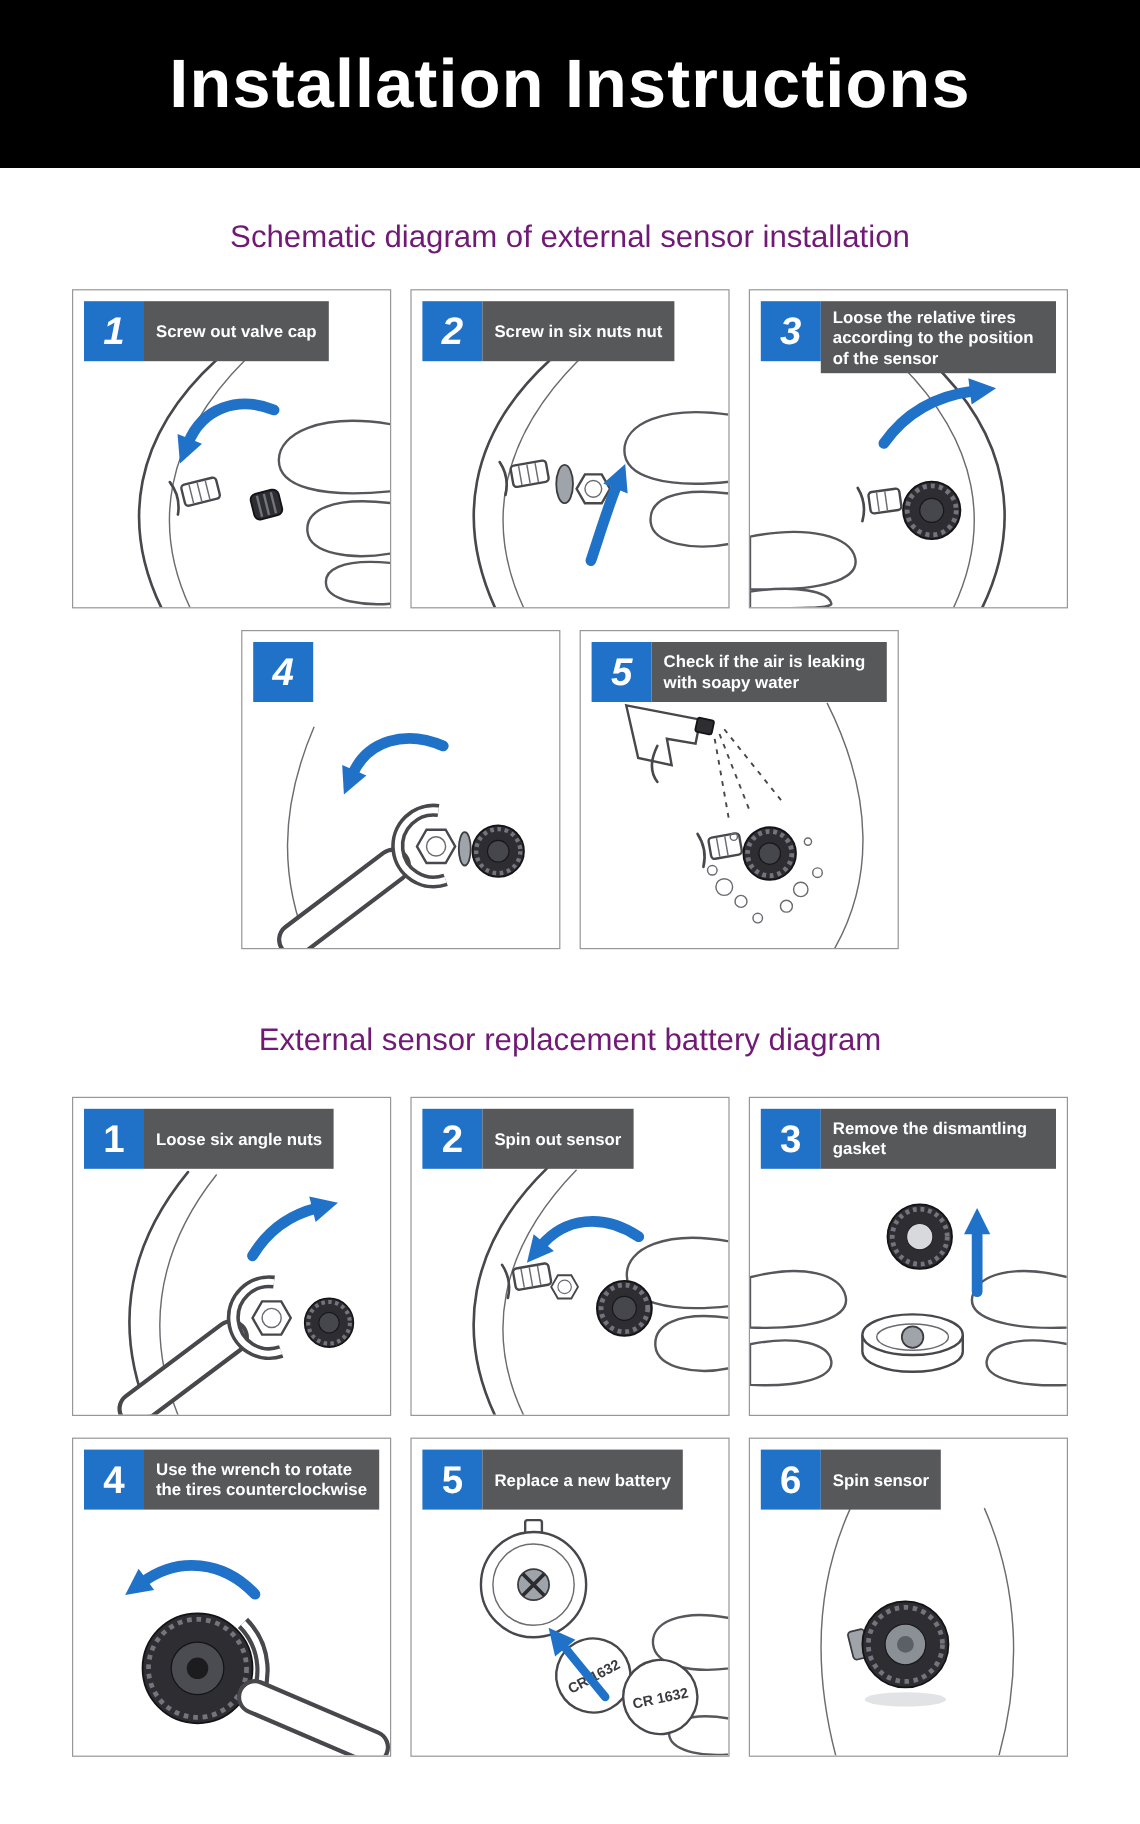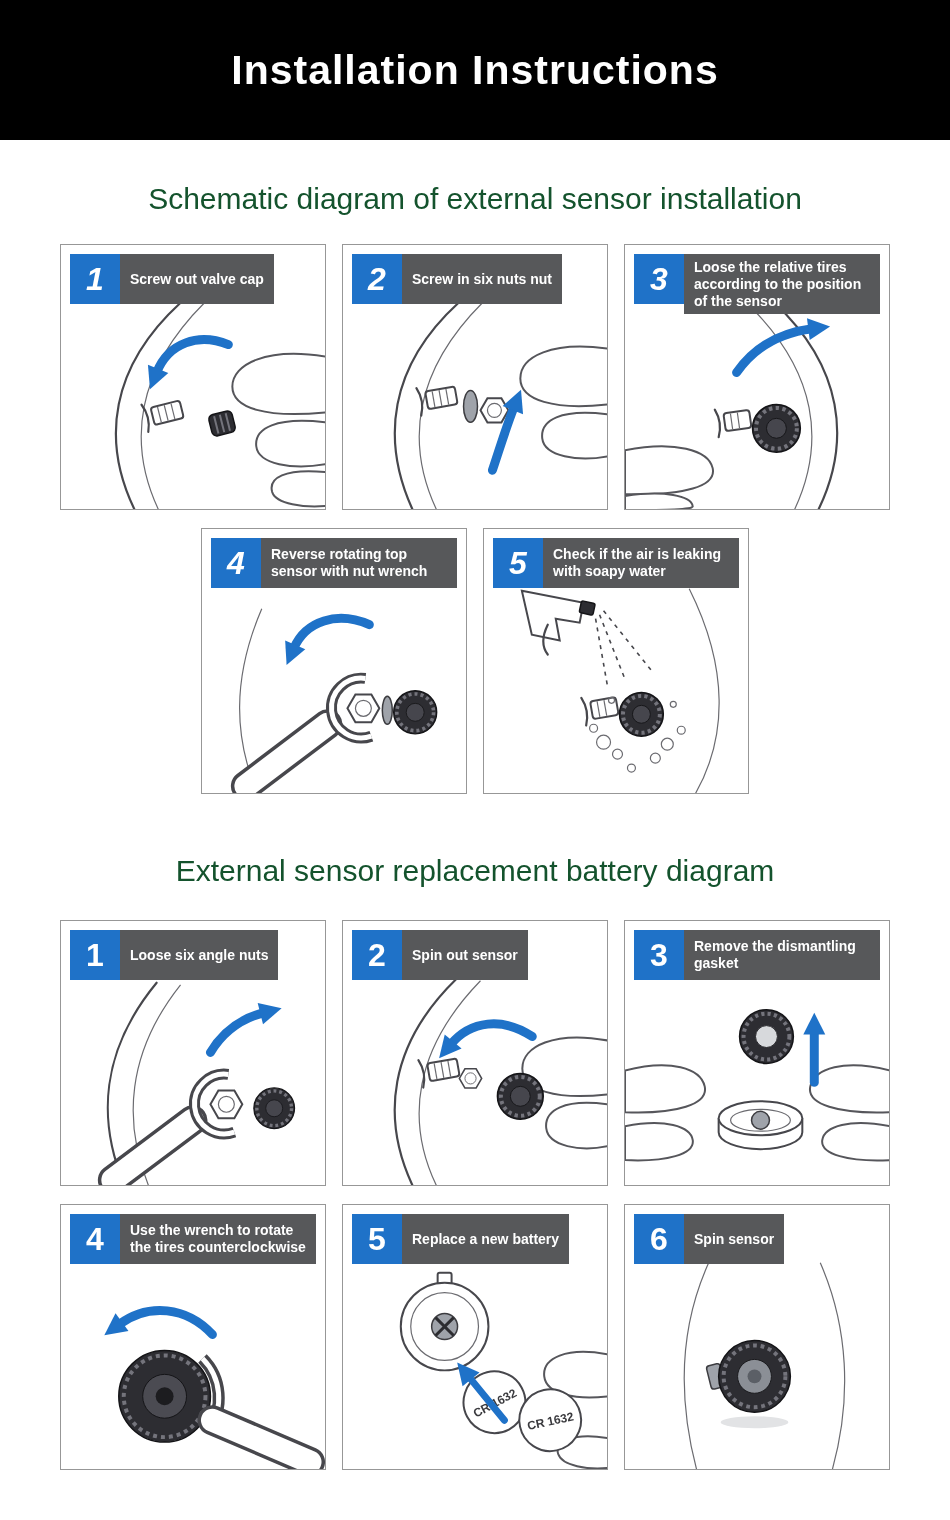--- a/index.html
+++ b/index.html
@@ -1,22 +1,22 @@
 <!DOCTYPE html>
 <html><head>
 <meta charset="utf-8">
 <style>
   * { box-sizing: border-box; margin: 0; padding: 0; }
   body { background: #ffffff; font-family: "Liberation Sans", sans-serif; }
   .page { width: 950px; height: 1520px; margin: 0 auto; background: #fff; overflow: hidden; }
 
   .banner { height: 140px; background: #000; display: flex; align-items: center; justify-content: center; }
-  .banner h1 { color: #fff; font-size: 41px; font-weight: 800; letter-spacing: 1px; }
-
-  .section-title { text-align: center; font-size: 30px; font-weight: 500; color: #14532d; }
+  .banner h1 { color: #fff; font-size: 57px; font-weight: 800; letter-spacing: 1px; }
+
+  .section-title { text-align: center; font-size: 26px; font-weight: 500; color: #701a75; }
   .t1 { margin: 42px 0 28px; }
   .t2 { margin: 60px 4px 32px; }
 
   .row { display: flex; justify-content: center; gap: 16px; margin-bottom: 18px; }
   .panel { width: 266px; height: 266px; border: 1px solid #979797; background: #fff; position: relative; overflow: hidden; }
 
   .step-head { position: absolute; top: 9px; left: 9px; right: 9px; display: flex; align-items: flex-start; z-index: 2; }
   .num { width: 50px; min-width: 50px; height: 50px; background: #1f72c8; color: #fff;
          display: flex; align-items: center; justify-content: center;
          font-size: 32px; font-weight: 700; }
@@ -157,21 +157,20 @@
         <path d="M112 128 C 130 102 156 88 188 84" class="arrow" marker-end="url(#a3)"></path>
       </svg>
     </div>
   </div>
 
   <div class="row s1">
 
     <div class="panel">
       <div class="step-head">
         <div class="num">4</div>
-        <div class="label">Reverse rotating top sensor with nut wrench</div>
       </div>
       <svg class="art" viewBox="0 0 265 265">
         <defs>
             <marker id="a4" markerUnits="userSpaceOnUse" markerWidth="24" markerHeight="24" refX="5" refY="12" orient="auto">
               <path d="M1 1 L23 12 L1 23 Z" fill="#1f72c8"></path>
             </marker>
           </defs>
         <path d="M60 80 C 30 150 32 210 56 266" class="tn"></path>
         <g>
           <path d="M44 258 L126 196" stroke="#47474c" stroke-width="30" stroke-linecap="round" fill="none"></path>

